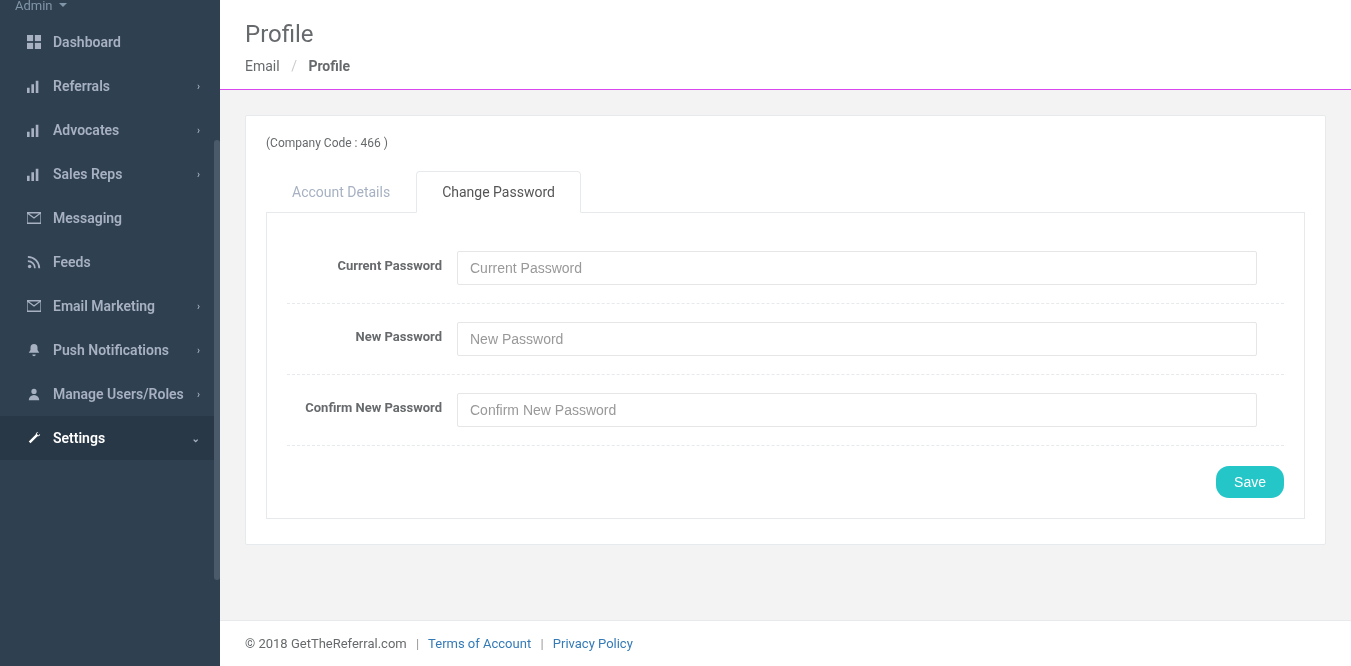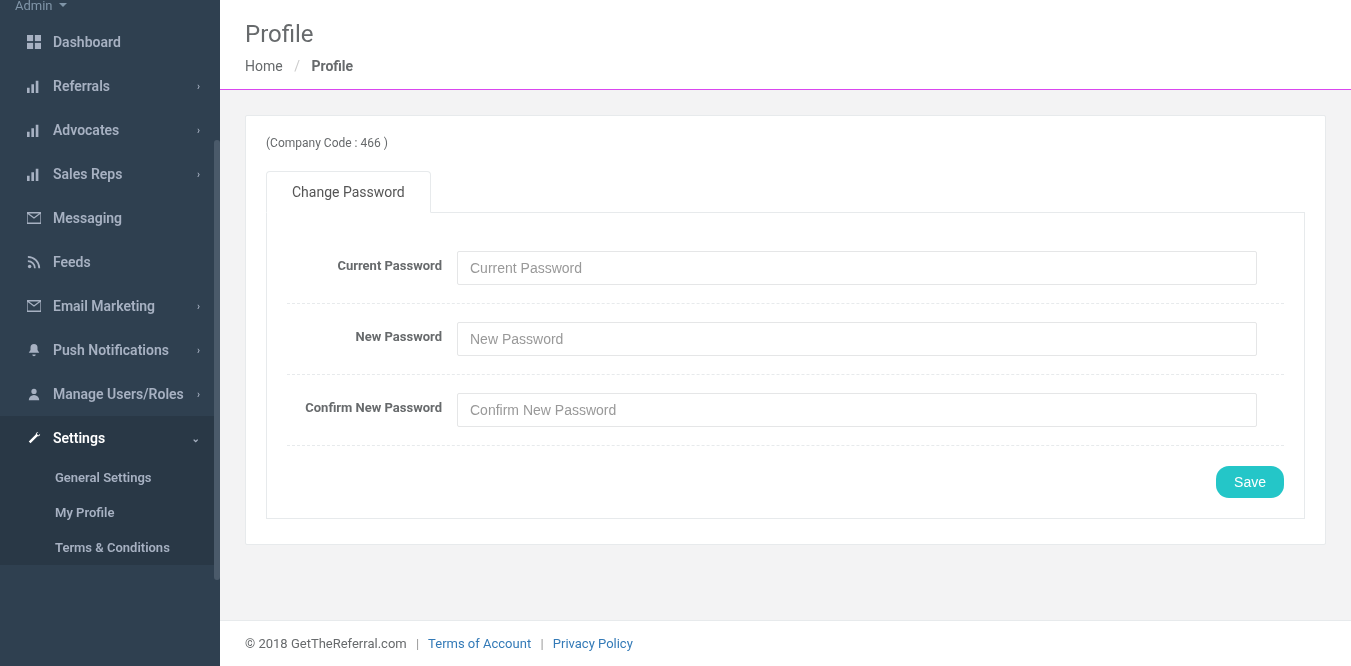--- a/index.html
+++ b/index.html
@@ -155,44 +155,40 @@
       </li>
       <li class="nav-item active">
         <span class="icon">
             <svg viewBox="0 0 16 16">
               <path d="M13 1a3 3 0 0 0-3 3l-8 8 2 2 8-8a3 3 0 0 0 3-3l-2 2-2-2z"></path>
             </svg>
           </span>
         <span class="label">Settings</span>
         <span class="chevron">⌄</span>
       </li>
-      <ul class="submenu">
-        <li class="sub-item"><span>General Settings</span></li>
-        <li class="sub-item"><span>My Profile</span></li>
-        <li class="sub-item"><span>Terms &amp; Conditions</span></li>
-      </ul>
     </ul>
     <div class="sidebar-scroll"></div>
   </aside>
 
   <main class="main">
     <div class="main-header">
       <h1 class="page-title">Profile</h1>
       <div class="breadcrumb">
-        <a href="#">Home</a>
+        <a href="#">Email</a>
         <span class="sep">/</span>
         <span class="current">Profile</span>
       </div>
     </div>
 
     <div class="content">
       <div class="panel">
         <div class="company-code">(Company Code : 466 )</div>
 
         <div class="tabs">
+          <div class="tab">Account Details</div>
           <div class="tab active">Change Password</div>
         </div>
 
         <div class="tab-body">
           <div class="form-row">
             <div class="form-label">Current Password</div>
             <div class="form-input">
               <input type="password" placeholder="Current Password" style="">
             </div>
           </div>

